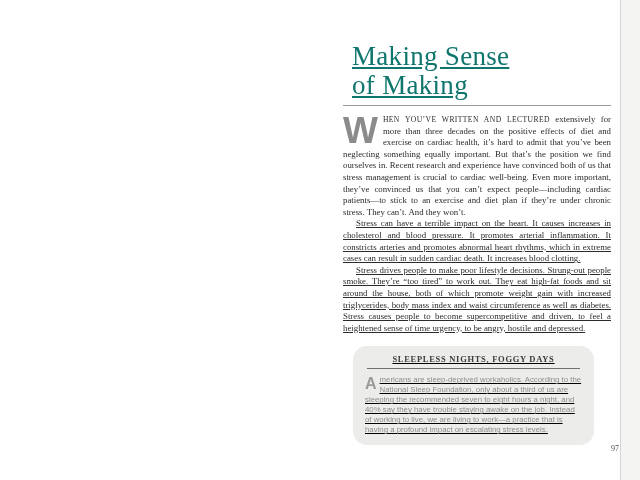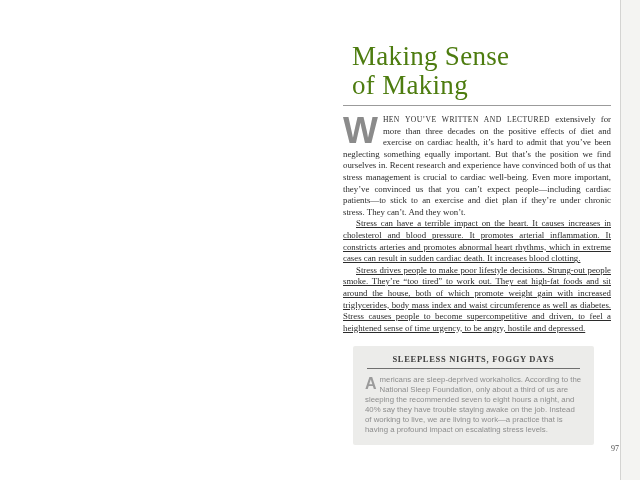--- a/index.html
+++ b/index.html
@@ -14,21 +14,21 @@
   
   .outside-strip { position:absolute; top:0; right:0; width:19px; height:480px; background:#f4f4f2; }
   .page-edge { position:absolute; top:0; left:620px; width:1px; height:480px; background:#d4d4d2; }
 
   
   .column { position:absolute; left:343px; top:42px; width:268px; }
 
   .title {
     font-family:"Liberation Serif", serif;
     font-size:27px; line-height:29px; font-weight:400;
-    color:#4d7c0f; letter-spacing:0.3px; padding-left:9px;
+    color:#0f766e; letter-spacing:0.3px; padding-left:9px;text-decoration:underline;
   }
   .title-rule { height:1px; background:#9b9b9b; margin-top:5px; margin-bottom:8px; }
 
   .body-text p {
     font-size:8.8px; line-height:11.6px;
     text-align:justify; color:#2b2b2b;
   }
   .body-text p.indent { text-indent:13px;text-decoration:underline; }
 
   .dropcap-w {
@@ -36,22 +36,23 @@
     font-family:"Liberation Sans", sans-serif; font-weight:bold;
     font-size:37px; line-height:30px; color:#8b8b8b;
     margin:2px 5px 0 0;
   }
   .smallcaps { font-size:7.6px; letter-spacing:0.4px; }
   .italic { font-style:italic; }
 
   .infobox {
     margin:12px 17px 10px 10px;
     background:#ececea;
-    border-radius:2px;
+    border-radius:14px;
     padding:8px 12px 10px 12px;
+    text-decoration:underline;
   }
   .box-heading {
     font-family:"Liberation Serif", serif;
     font-size:8.5px; font-weight:bold; letter-spacing:0.7px;
     text-align:center; color:#3c3c3c;
   }
   .box-rule { height:1px; background:#6f6f6f; margin:4px 2px 6px 2px; }
   .box-text {
     font-family:"Liberation Sans", sans-serif;
     font-size:7.8px; line-height:10px; color:#8d8d8d;

